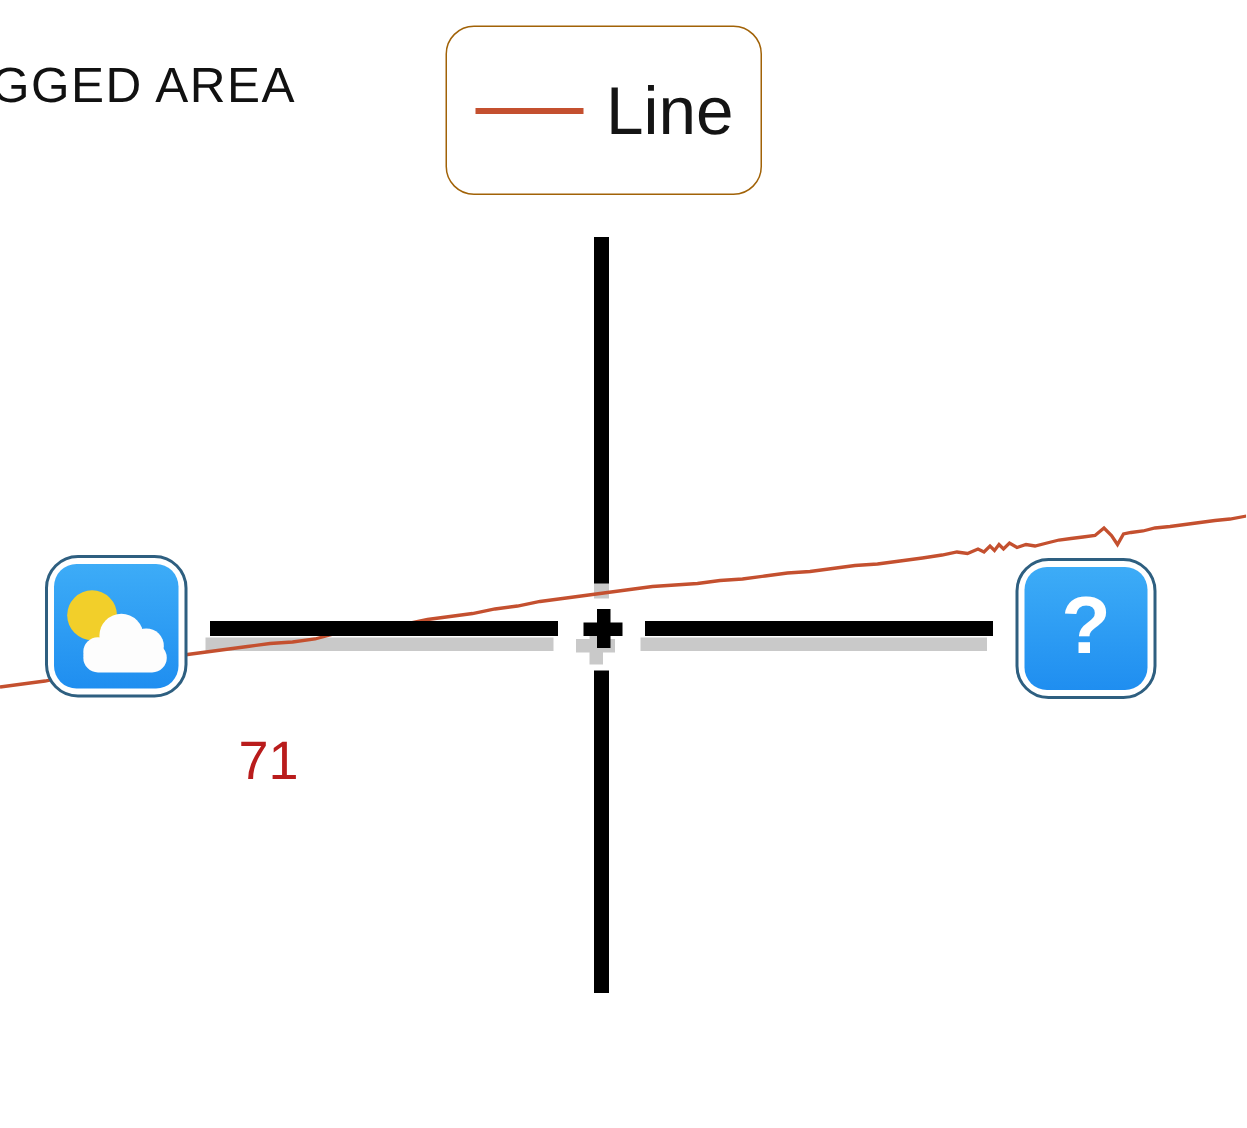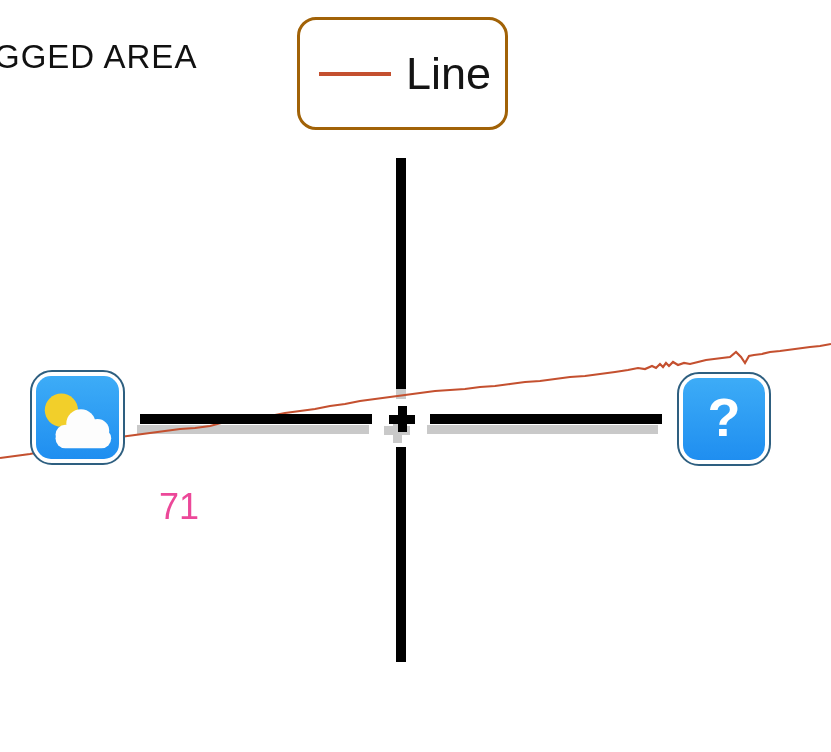--- a/index.html
+++ b/index.html
@@ -6,26 +6,26 @@
   .stage{
     position:relative;width:831px;height:662px;overflow:hidden;background:#fff;
     font-family:"Liberation Sans",sans-serif;
   }
   
   .tagged-label{
     position:absolute;left:-6px;top:38px;font-size:33px;letter-spacing:1px;
     color:#111;white-space:nowrap;
   }
   .value-label{
-    position:absolute;left:159px;top:486px;font-size:36px;color:#ec4899;
+    position:absolute;left:159px;top:486px;font-size:36px;color:#b91c1c;
   }
   
   .legend{
     position:absolute;left:297px;top:17px;width:211px;height:113px;
-    background:#fff;border:3px solid #a16207;border-radius:19px;
+    background:#fff;border:1px solid #a16207;border-radius:19px;
     display:flex;align-items:center;box-sizing:border-box;z-index:5;
   }
   .legend-swatch{
     width:72px;height:4px;background:var(--line-color);margin-left:19px;
     flex:0 0 auto;
   }
   .legend-text{
     font-size:45px;color:#141414;margin-left:15px;line-height:1;
   }
   

